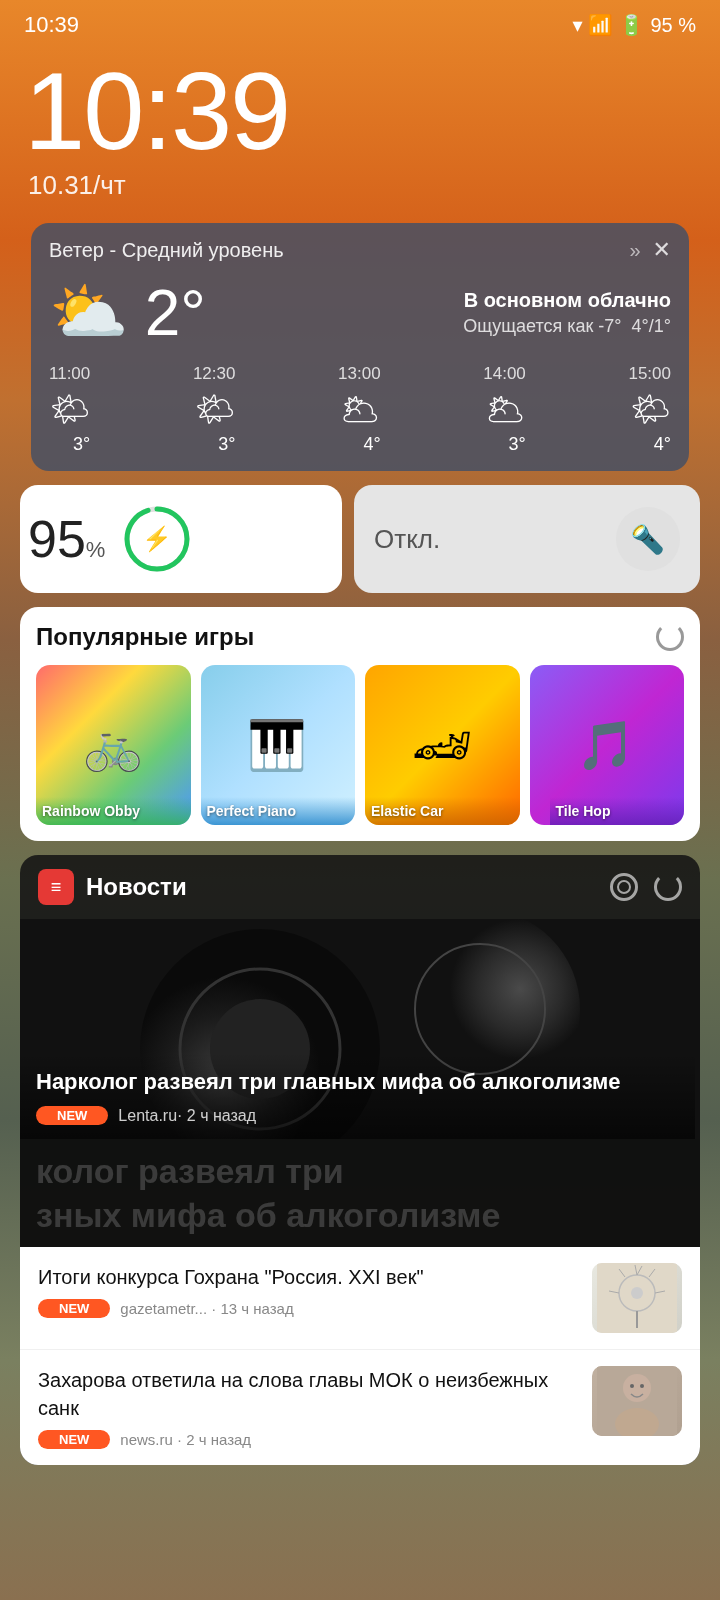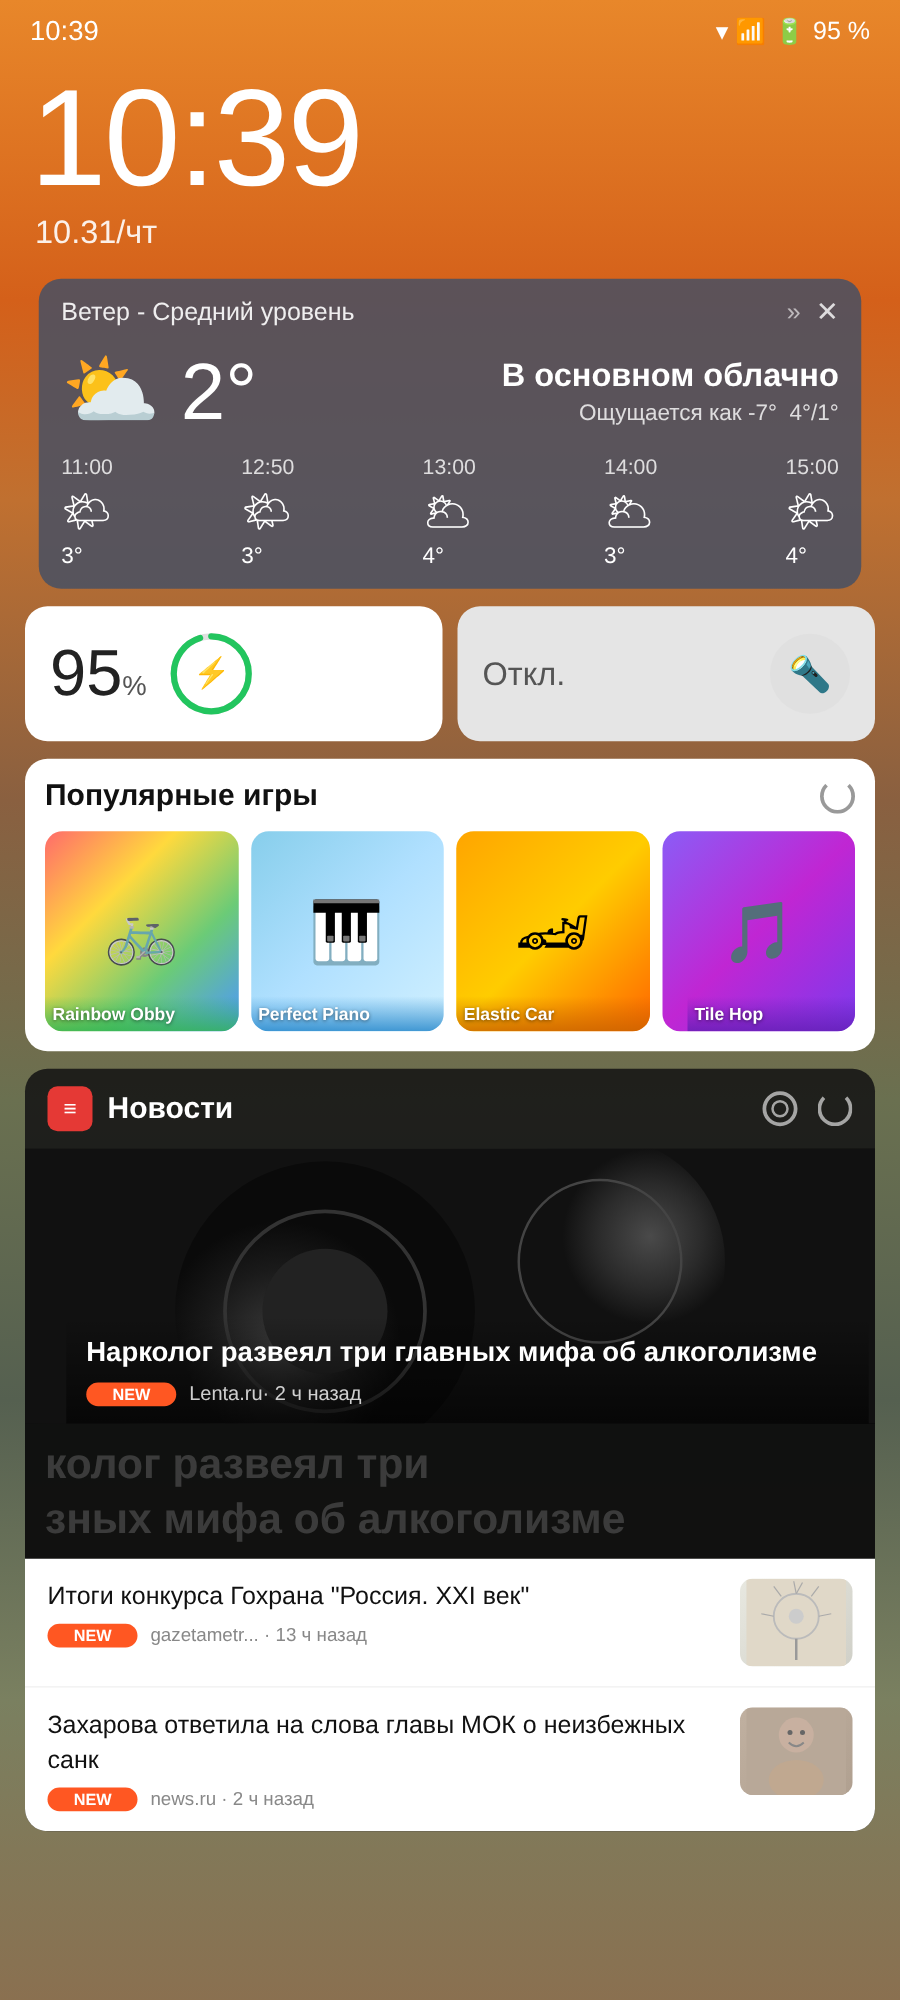--- a/index.html
+++ b/index.html
@@ -115,40 +115,40 @@
       font-size: 64px;
       font-weight: 300;
     }
 
     .weather-desc {
       margin-left: auto;
       text-align: right;
     }
 
     .weather-desc-main {
-      font-size: 26px;
+      font-size: 20px;
       font-weight: 600;
     }
 
     .weather-desc-sub {
       font-size: 18px;
       color: rgba(255,255,255,0.8);
       margin-top: 4px;
     }
 
     .weather-forecast {
       display: flex;
       justify-content: space-between;
       margin-top: 8px;
     }
 
     .forecast-item {
       display: flex;
       flex-direction: column;
-      align-items: flex-start;
+      align-items: flex-end;
       gap: 6px;
     }
 
     .forecast-time {
       font-size: 17px;
       color: rgba(255,255,255,0.8);
     }
 
     .forecast-icon {
       font-size: 32px;
@@ -162,21 +162,21 @@
     .quick-widgets {
       display: flex;
       gap: 12px;
       margin: 14px 20px 0;
     }
 
     .widget-battery {
       flex: 1;
       background: white;
       border-radius: 18px;
-      padding: 18px 20px;
+      padding: 18px 8px;
       display: flex;
       align-items: center;
       gap: 16px;
     }
 
     .battery-unit {
       font-size: 22px;
       color: #555;
     }
 
@@ -349,21 +349,20 @@
       overflow: hidden;
     }
 
     .news-featured-overlay {
       position: absolute;
       bottom: 0;
       left: 0;
       right: 5px;
       padding: 14px 16px;
       background: linear-gradient(transparent, rgba(0,0,0,0.6));
-      margin-left: 33px;
     }
 
     .news-featured-title {
       font-size: 22px;
       font-weight: 600;
       color: white;
       line-height: 1.4;
     }
 
     .news-featured-meta {
@@ -535,21 +534,21 @@
         </div>
       </div>
     </div>
     <div class="weather-forecast">
       <div class="forecast-item">
         <span class="forecast-time">11:00</span>
         <span class="forecast-icon">🌤</span>
         <span class="forecast-temp">3°</span>
       </div>
       <div class="forecast-item">
-        <span class="forecast-time">12:50</span>
+        <span class="forecast-time">12:30</span>
         <span class="forecast-icon">🌤</span>
         <span class="forecast-temp">3°</span>
       </div>
       <div class="forecast-item">
         <span class="forecast-time">13:00</span>
         <span class="forecast-icon">🌥</span>
         <span class="forecast-temp">4°</span>
       </div>
       <div class="forecast-item">
         <span class="forecast-time">14:00</span>

